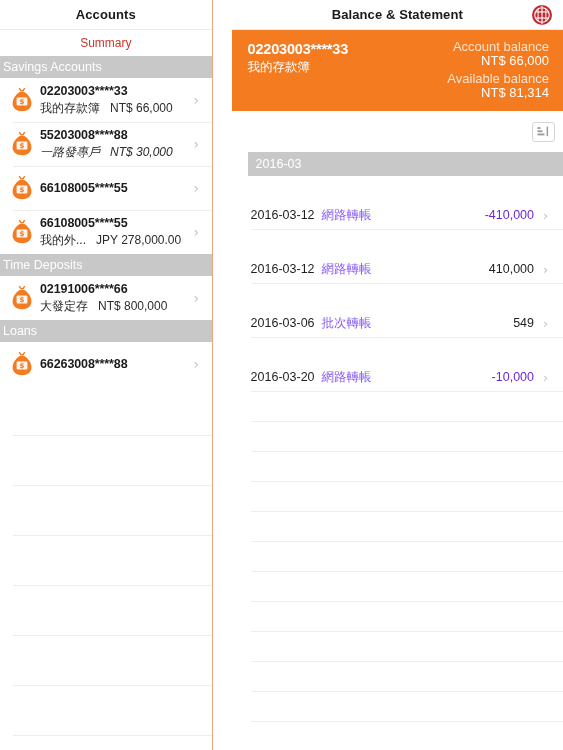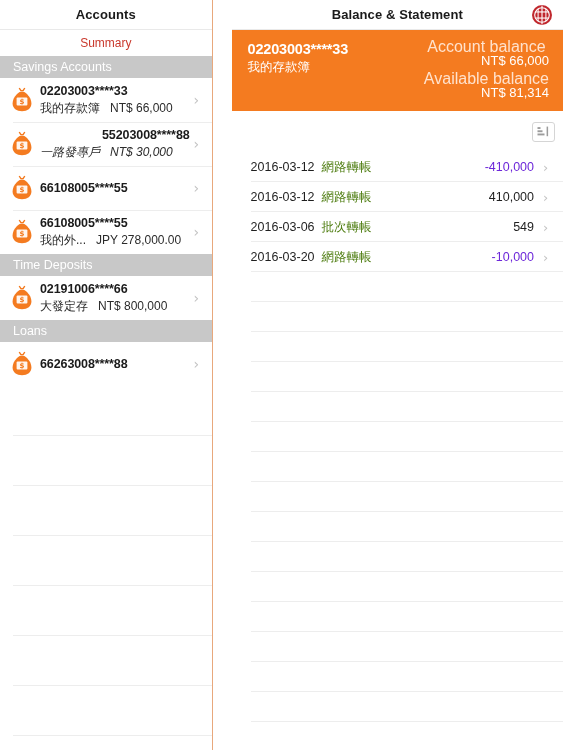--- a/index.html
+++ b/index.html
@@ -31,21 +31,21 @@
   }
   .summary-bar {
     height: 26px; display: flex; align-items: center; justify-content: center;
     background: #ffffff;
   }
   .summary-link { font-size: 12px; color: #c9382c; }
 
   .section-header {
     height: 22px; background: #c8c8c8;
     display: flex; align-items: center;
-    padding-left: 13px;
+    padding-left: 3px;
   }
   .section-header span { font-size: 12.5px; color: #ffffff; }
 
   .acct-row {
     height: 44px; display: flex; align-items: center;
     padding-left: 11px; padding-right: 8px;
     background: #ffffff; position: relative;
   }
   .acct-row + .acct-row::before {
     content: ""; position: absolute; left: 13px; right: 0; top: 0;
@@ -89,21 +89,21 @@
   .balance-header {
     background: #f47b20; color: #ffffff;
     padding: 9px 14px 10px 16px;
     display: flex; justify-content: space-between; align-items: flex-start;
     min-height: 68px;
   }
   .bh-left { padding-top: 1px; }
   .bh-acct { font-size: 14.5px; font-weight: bold; letter-spacing: -0.2px; line-height: 18px; }
   .bh-name { font-size: 12.5px; line-height: 17px; margin-top: 1px; }
   .bh-right { text-align: right; padding-top: 1px; }
-  .bh-lbl { font-size: 16px; color: #ffe2cd; line-height: 13px; text-align: center; }
+  .bh-lbl { font-size: 13px; color: #ffe2cd; line-height: 13px; }
   .bh-val { font-size: 13px; color: #ffffff; line-height: 16px; }
   .bh-gap { height: 3px; }
 
   .tool-strip {
     height: 41px; display: flex; align-items: center; justify-content: flex-end;
     padding-right: 8px; background: #ffffff;
   }
   .chart-btn {
     width: 23px; height: 20px; border: 1px solid #d5d5d5; border-radius: 3px;
     display: flex; align-items: flex-end; justify-content: center;
@@ -111,28 +111,28 @@
   }
 
   .month-header {
     height: 24px; margin-left: 16px; background: #c8c8c8;
     display: flex; align-items: center; padding-left: 8px;
   }
   .month-header span { font-size: 12.5px; color: #ffffff; }
 
   .txn-row {
     height: 30px; display: flex; align-items: center;
-    padding-left: 19px; padding-right: 8px; position: relative;
+    padding-left: 19px; padding-right: 8px; position: relative; margin-top: 24px;
   }
   .txn-row::after {
     content: ""; position: absolute; left: 19px; right: 0; bottom: 0;
     height: 1px; background: #ededed;
   }
   .txn-date { font-size: 12.5px; color: #1f1f1f; }
-  .txn-desc { font-size: 12.5px; color: #4d7c0f; margin-left: 7px; }
+  .txn-desc { font-size: 12.5px; color: #8b5cf6; margin-left: 7px; }
   .txn-amt {
     margin-left: auto; font-size: 12.5px; color: #1f1f1f;
     text-align: right; white-space: nowrap;
   }
   .txn-amt.neg { color: #6d28d9; }
   .txn-chev {
     width: 12px; margin-left: 9px; color: #c3c3c3; font-size: 13px;
     line-height: 1; font-family: "DejaVu Sans", sans-serif;
   }
 
@@ -175,21 +175,21 @@
           <span class="chev">›</span>
         </div>
         <div class="acct-row">
           <span class="bag-icon"><svg width="22" height="26" viewBox="0 0 22 26" aria-hidden="true">
               <path d="M7.6 1.2 L9.6 4.4 L12.4 4.4 L14.4 1.2 L13.2 0.7 L11.6 3.1 L10.4 3.1 L8.8 0.7 Z" fill="#f47b20"></path>
               <path d="M8.6 5.0 C5.0 7.4 1.6 11.6 1.6 16.6 C1.6 21.4 5.6 24.3 11 24.3 C16.4 24.3 20.4 21.4 20.4 16.6 C20.4 11.6 17.0 7.4 13.4 5.0 Z" fill="#f47b20"></path>
               <rect x="5.6" y="10.6" width="10.8" height="7.8" rx="1" fill="#ffffff" opacity="0.92"></rect>
               <text x="11" y="16.9" font-size="7.2" font-family="DejaVu Sans, sans-serif" fill="#f47b20" text-anchor="middle" font-weight="bold">$</text>
             </svg></span>
           <span class="acct-texts">
-            <span class="acct-num" style="display: block; text-align: right;">55203008****88</span>
+            <span class="acct-num" style="display: block;">55203008****88</span>
             <span class="acct-sub" style="display: block; font-style: italic;"><span class="acct-name">一路發專戶</span><span class="acct-amt">NT$ 30,000</span></span>
           </span>
           <span class="chev">›</span>
         </div>
         <div class="acct-row">
           <span class="bag-icon"><svg width="22" height="26" viewBox="0 0 22 26" aria-hidden="true">
               <path d="M7.6 1.2 L9.6 4.4 L12.4 4.4 L14.4 1.2 L13.2 0.7 L11.6 3.1 L10.4 3.1 L8.8 0.7 Z" fill="#f47b20"></path>
               <path d="M8.6 5.0 C5.0 7.4 1.6 11.6 1.6 16.6 C1.6 21.4 5.6 24.3 11 24.3 C16.4 24.3 20.4 21.4 20.4 16.6 C20.4 11.6 17.0 7.4 13.4 5.0 Z" fill="#f47b20"></path>
               <rect x="5.6" y="10.6" width="10.8" height="7.8" rx="1" fill="#ffffff" opacity="0.92"></rect>
               <text x="11" y="16.9" font-size="7.2" font-family="DejaVu Sans, sans-serif" fill="#f47b20" text-anchor="middle" font-weight="bold">$</text>
@@ -292,20 +292,23 @@
       <div class="chart-btn">
         <svg width="13" height="12" viewBox="0 0 13 12" aria-hidden="true">
           <rect x="0.5" y="7.5" width="7" height="1.9" fill="#9c9c9c"></rect>
           <rect x="0.5" y="4.3" width="5" height="1.9" fill="#9c9c9c"></rect>
           <rect x="0.5" y="1.1" width="3" height="1.9" fill="#9c9c9c"></rect>
           <rect x="9.6" y="0.6" width="1.5" height="9.6" fill="#9c9c9c"></rect>
         </svg>
       </div>
     </div>
 
+    <div class="month-header">
+      <span>2016-03</span>
+    </div>
 
     <div id="txn-list">
         <div class="txn-row">
           <span class="txn-date">2016-03-12</span>
           <span class="txn-desc">網路轉帳</span>
           <span class="txn-amt neg">-410,000</span>
           <span class="txn-chev">›</span>
         </div>
         <div class="txn-row">
           <span class="txn-date">2016-03-12</span>

